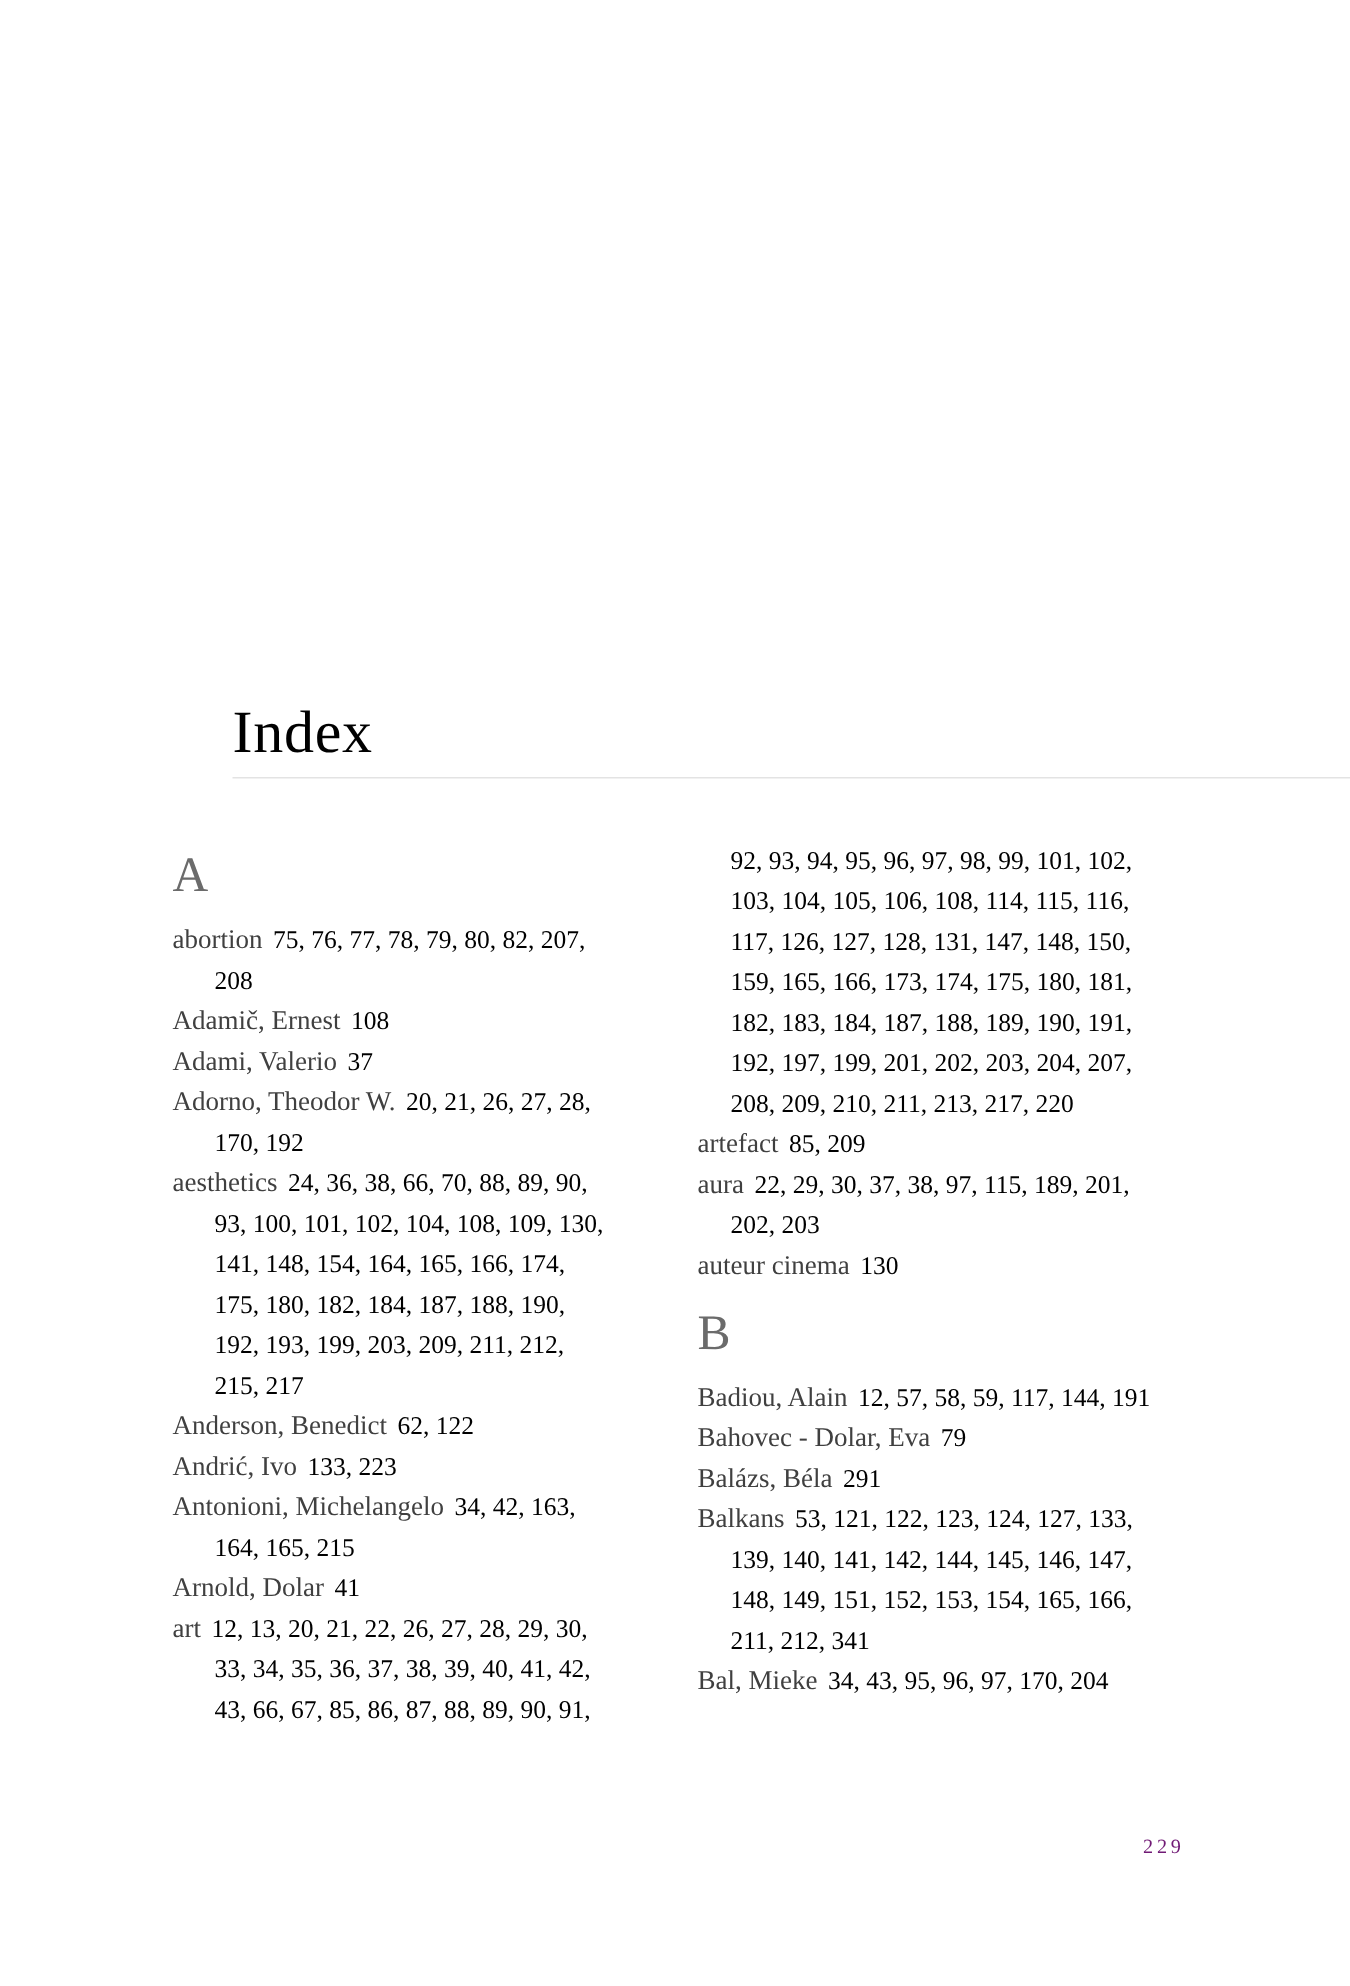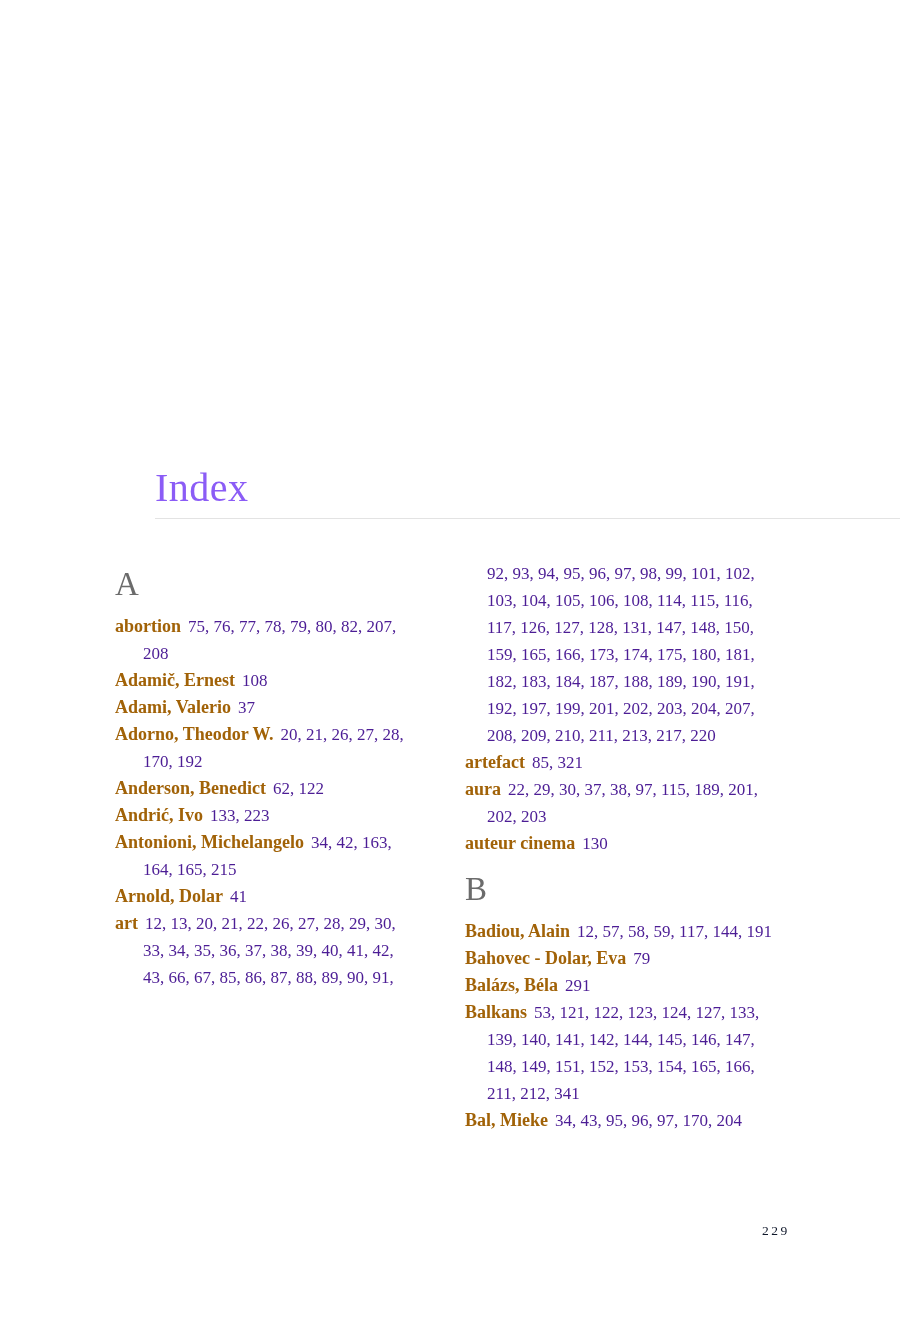--- a/index.html
+++ b/index.html
@@ -15,21 +15,21 @@
     color: #2c2c2c;
     overflow: hidden;
   }
   .page-title {
     position: absolute;
     left: 155px;
     top: 466px;
     font-size: 40px;
     font-weight: 400;
     line-height: 1.1;
-    color: #8b5cf6;
+    color: #000000;
     margin: 0;
     letter-spacing: 0.5px;
   }
   .title-rule {
     position: absolute;
     left: 155px;
     right: 0;
     top: 518px;
     height: 1px;
     background: #e3e3e3;
@@ -70,61 +70,61 @@
     text-indent: -28px;
   }
   .col-right .entry {
     padding-left: 22px;
     text-indent: -22px;
   }
   .entry.cont {
     text-indent: 0;
   }
   .term {
-    color: #a16207;
-    font-weight: bold;
+    color: #404040;
   }
   .pages {
     font-size: 17px;
-    color: #4c1d95;
+    color: #000000;
     margin-left: 7px;
   }
   .entry.cont .pages {
     margin-left: 0;
   }
   .folio {
     position: absolute;
     left: 762px;
     top: 1223px;
     font-size: 13.5px;
     letter-spacing: 2.5px;
-    color: #0f172a;
+    color: #701a75;
   }
 </style>
 </head>
 <body>
 
 <h1 class="page-title">Index</h1>
 <div class="title-rule"></div>
 
 <div class="col col-left" id="col-left">
     <div class="section-letter">A</div>
     <p class="entry"><span class="term">abortion</span><span class="pages">75, 76, 77, 78, 79, 80, 82, 207, 208</span></p>
     <p class="entry"><span class="term">Adamič, Ernest</span><span class="pages">108</span></p>
     <p class="entry"><span class="term">Adami, Valerio</span><span class="pages">37</span></p>
     <p class="entry"><span class="term">Adorno, Theodor W.</span><span class="pages">20, 21, 26, 27, 28, 170, 192</span></p>
+    <p class="entry"><span class="term">aesthetics</span><span class="pages">24, 36, 38, 66, 70, 88, 89, 90, 93, 100, 101, 102, 104, 108, 109, 130, 141, 148, 154, 164, 165, 166, 174, 175, 180, 182, 184, 187, 188, 190, 192, 193, 199, 203, 209, 211, 212, 215, 217</span></p>
     <p class="entry"><span class="term">Anderson, Benedict</span><span class="pages">62, 122</span></p>
     <p class="entry"><span class="term">Andrić, Ivo</span><span class="pages">133, 223</span></p>
     <p class="entry"><span class="term">Antonioni, Michelangelo</span><span class="pages">34, 42, 163, 164, 165, 215</span></p>
     <p class="entry"><span class="term">Arnold, Dolar</span><span class="pages">41</span></p>
     <p class="entry"><span class="term">art</span><span class="pages">12, 13, 20, 21, 22, 26, 27, 28, 29, 30, 33, 34, 35, 36, 37, 38, 39, 40, 41, 42, 43, 66, 67, 85, 86, 87, 88, 89, 90, 91,</span></p>
   </div>
 <div class="col col-right" id="col-right">
     <p class="entry cont"><span class="pages">92, 93, 94, 95, 96, 97, 98, 99, 101, 102, 103, 104, 105, 106, 108, 114, 115, 116, 117, 126, 127, 128, 131, 147, 148, 150, 159, 165, 166, 173, 174, 175, 180, 181, 182, 183, 184, 187, 188, 189, 190, 191, 192, 197, 199, 201, 202, 203, 204, 207, 208, 209, 210, 211, 213, 217, 220</span></p>
-    <p class="entry"><span class="term">artefact</span><span class="pages">85, 321</span></p>
+    <p class="entry"><span class="term">artefact</span><span class="pages">85, 209</span></p>
     <p class="entry"><span class="term">aura</span><span class="pages">22, 29, 30, 37, 38, 97, 115, 189, 201, 202, 203</span></p>
     <p class="entry"><span class="term">auteur cinema</span><span class="pages">130</span></p>
     <div class="section-letter">B</div>
     <p class="entry"><span class="term">Badiou, Alain</span><span class="pages">12, 57, 58, 59, 117, 144, 191</span></p>
     <p class="entry"><span class="term">Bahovec - Dolar, Eva</span><span class="pages">79</span></p>
     <p class="entry"><span class="term">Balázs, Béla</span><span class="pages">291</span></p>
     <p class="entry"><span class="term">Balkans</span><span class="pages">53, 121, 122, 123, 124, 127, 133, 139, 140, 141, 142, 144, 145, 146, 147, 148, 149, 151, 152, 153, 154, 165, 166, 211, 212, 341</span></p>
     <p class="entry"><span class="term">Bal, Mieke</span><span class="pages">34, 43, 95, 96, 97, 170, 204</span></p>
   </div>
 

